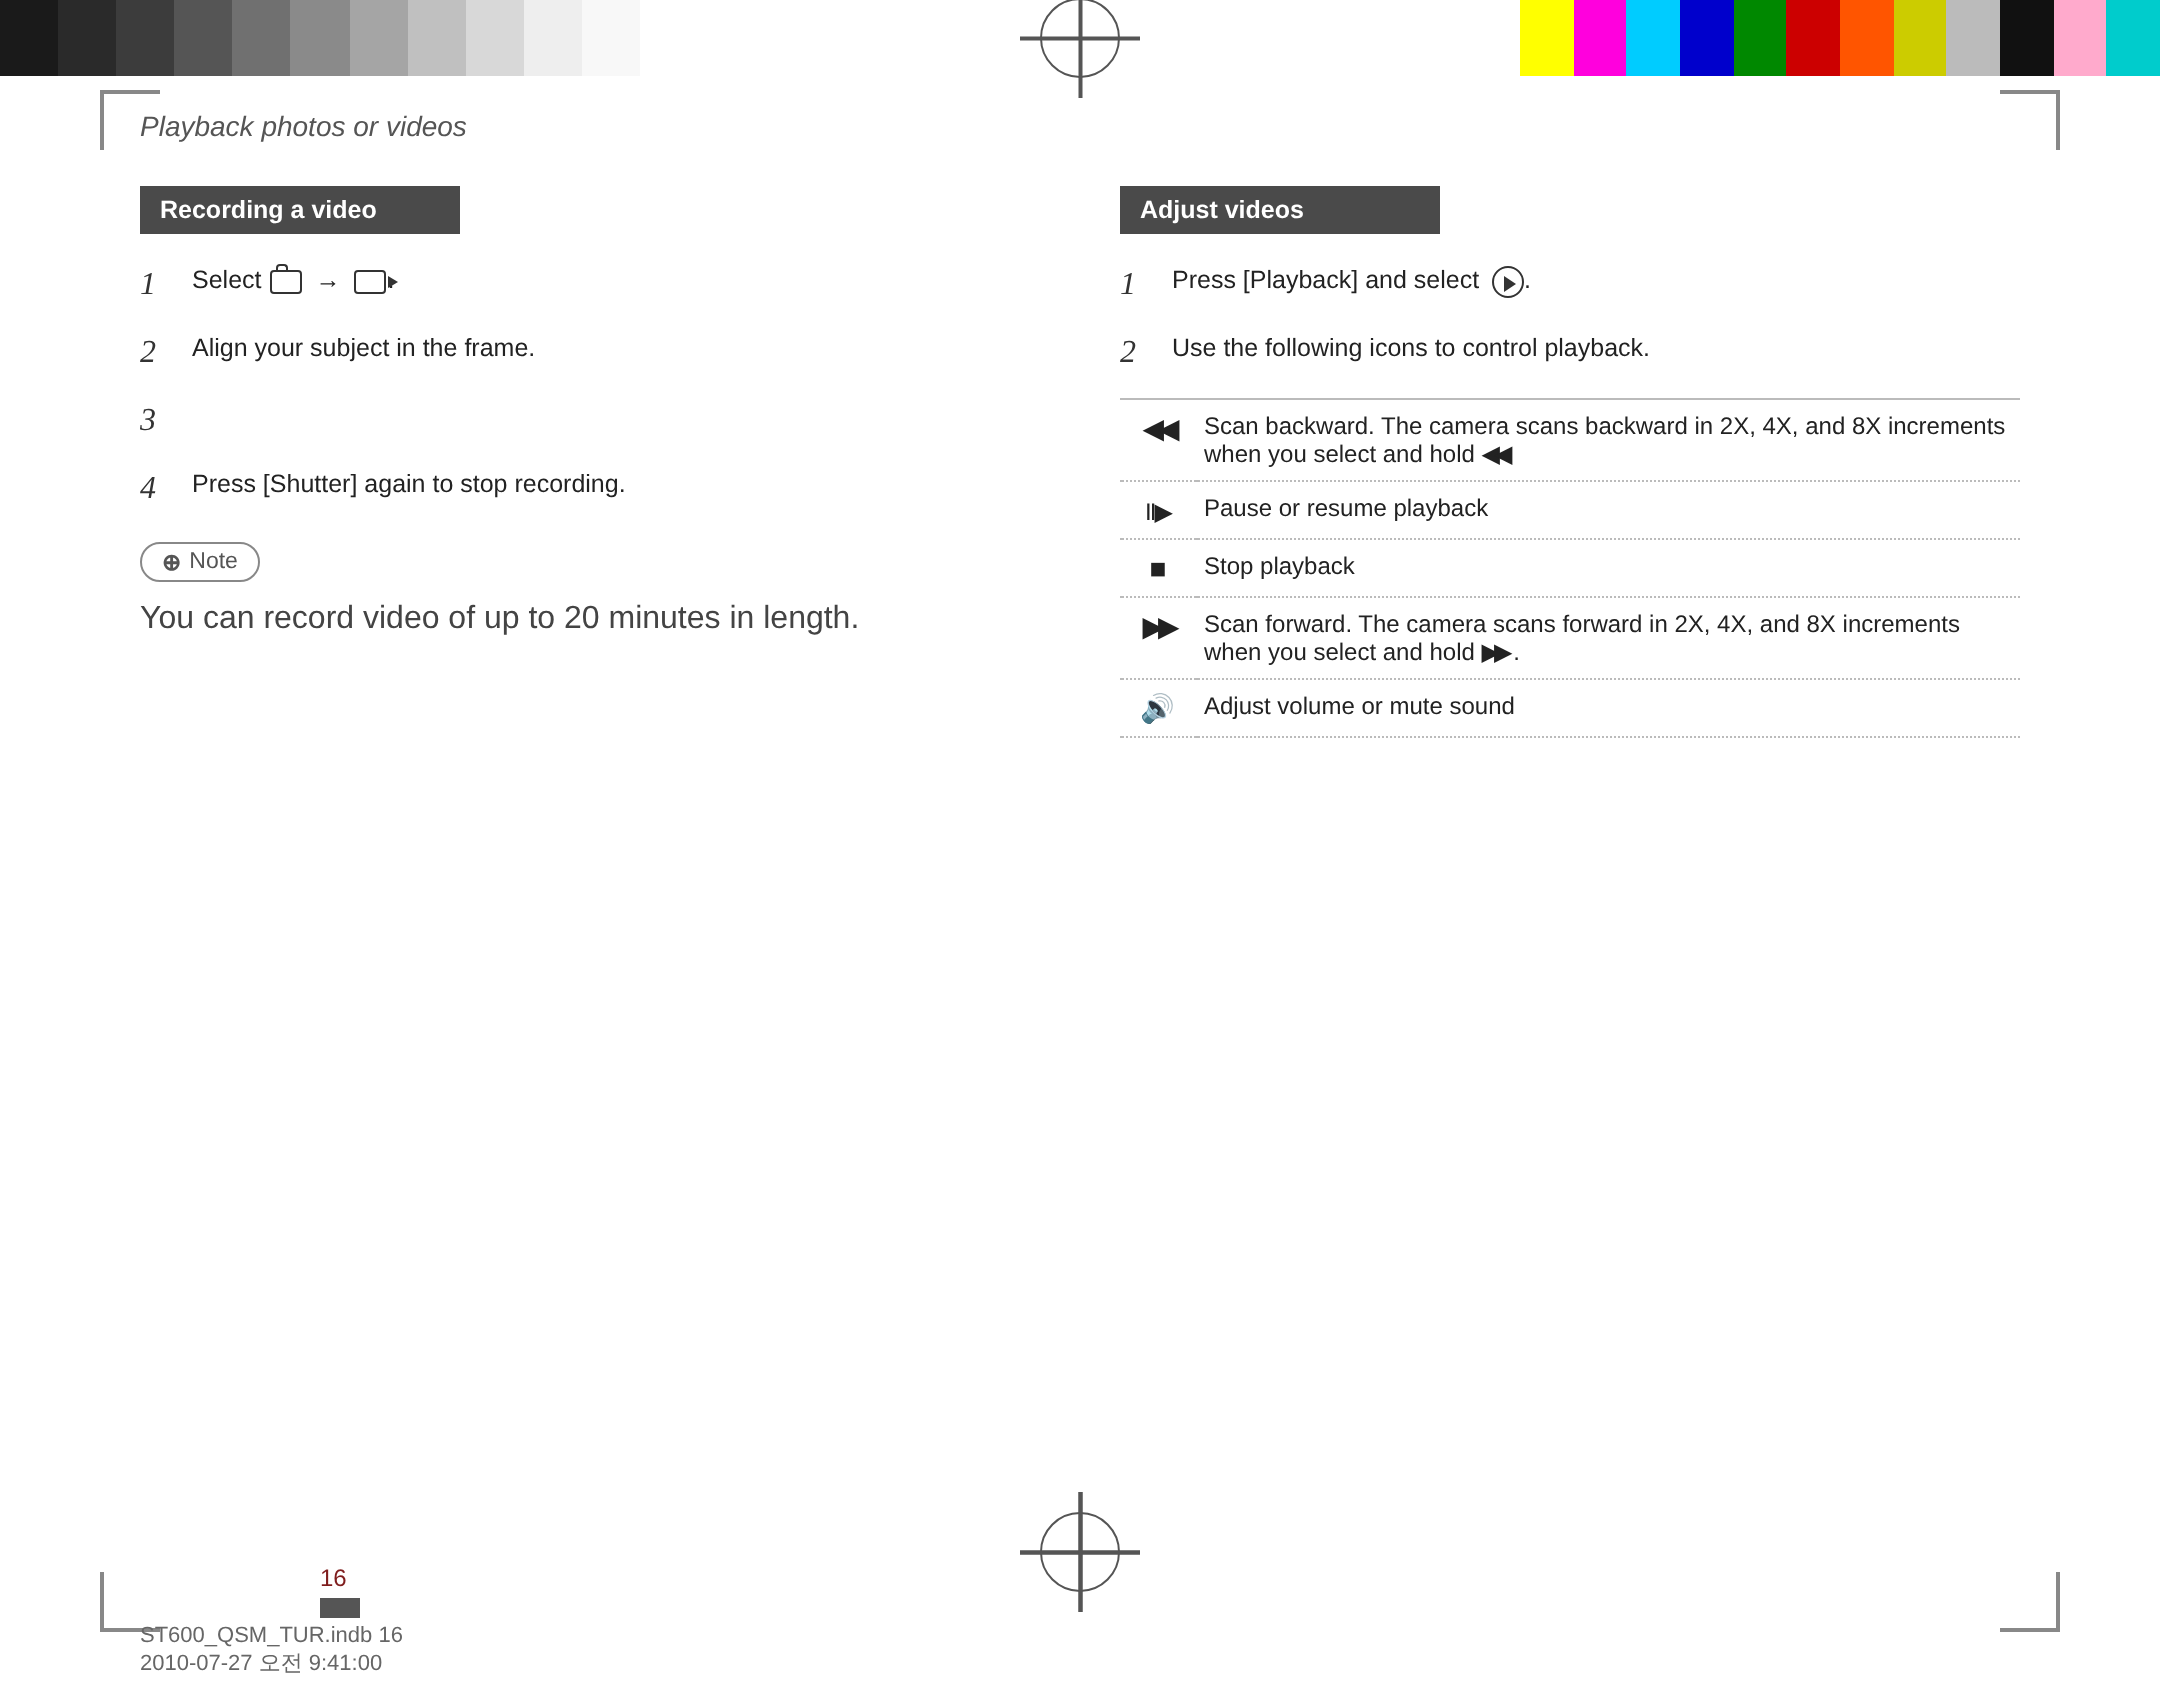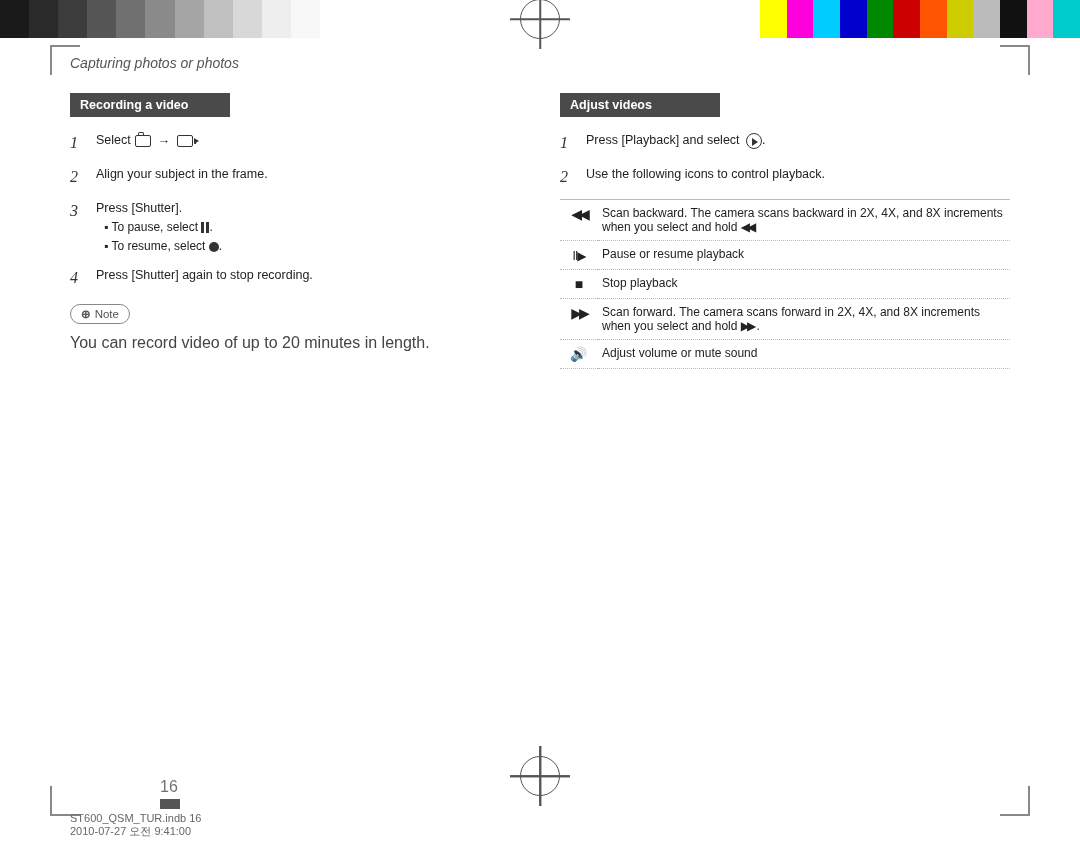--- a/index.html
+++ b/index.html
@@ -286,22 +286,22 @@
       width: 38px;
       text-align: center;
       font-size: 14px;
     }
 
     
     .page-num {
       position: absolute;
       bottom: 55px;
       left: 160px;
-      font-size: 16px;
-      color: #737373;
+      font-size: 12px;
+      color: #7f1d1d;
     }
 
     .page-bar {
       position: absolute;
       bottom: 42px;
       left: 160px;
       width: 20px;
       height: 10px;
       background: #555;
     }
@@ -387,21 +387,21 @@
 <div class="corner-mark bottom-right"></div>
 
 <div class="crosshair-bottom" style="position:absolute; bottom:55px; left:50%; transform:translateX(-50%);
             width:40px; height:40px; border:1.5px solid #555; border-radius:50%;">
   <div style="position:absolute; width:60px; height:1.5px; background:#555; top:50%; left:50%; transform:translate(-50%,-50%);"></div>
   <div style="position:absolute; width:1.5px; height:60px; background:#555; top:50%; left:50%; transform:translate(-50%,-50%);"></div>
 </div>
 
 <div class="main-content">
 
-  <div class="page-title">Capturing photos or photos</div>
+  <div class="page-title">Playback photos or videos</div>
 
   <div class="two-column">
 
     <div class="column">
 
       <div class="section-header">Recording a video</div>
 
       
       <div class="step">
         <span class="step-num">1</span>
@@ -421,34 +421,20 @@
 
       
       <div class="step">
         <span class="step-num">2</span>
         <span class="step-content">Align your subject in the frame.</span>
       </div>
 
       
       <div class="step" style="align-items:flex-start;">
         <span class="step-num">3</span>
-        <span class="step-content">
-          Press [<strong>Shutter</strong>].<br>
-          <span class="sub-bullet">
-            To pause, select
-            <span class="pause-icon">
-              <span></span>
-              <span></span>
-            </span>.
-          </span><br>
-          <span class="sub-bullet">
-            To resume, select
-            <span class="record-dot"></span>.
-          </span>
-        </span>
       </div>
 
       
       <div class="step">
         <span class="step-num">4</span>
         <span class="step-content">
           Press [<strong>Shutter</strong>] again to stop recording.
         </span>
       </div>
 

